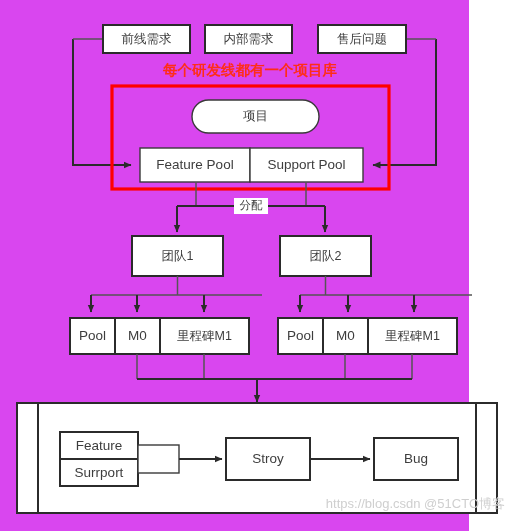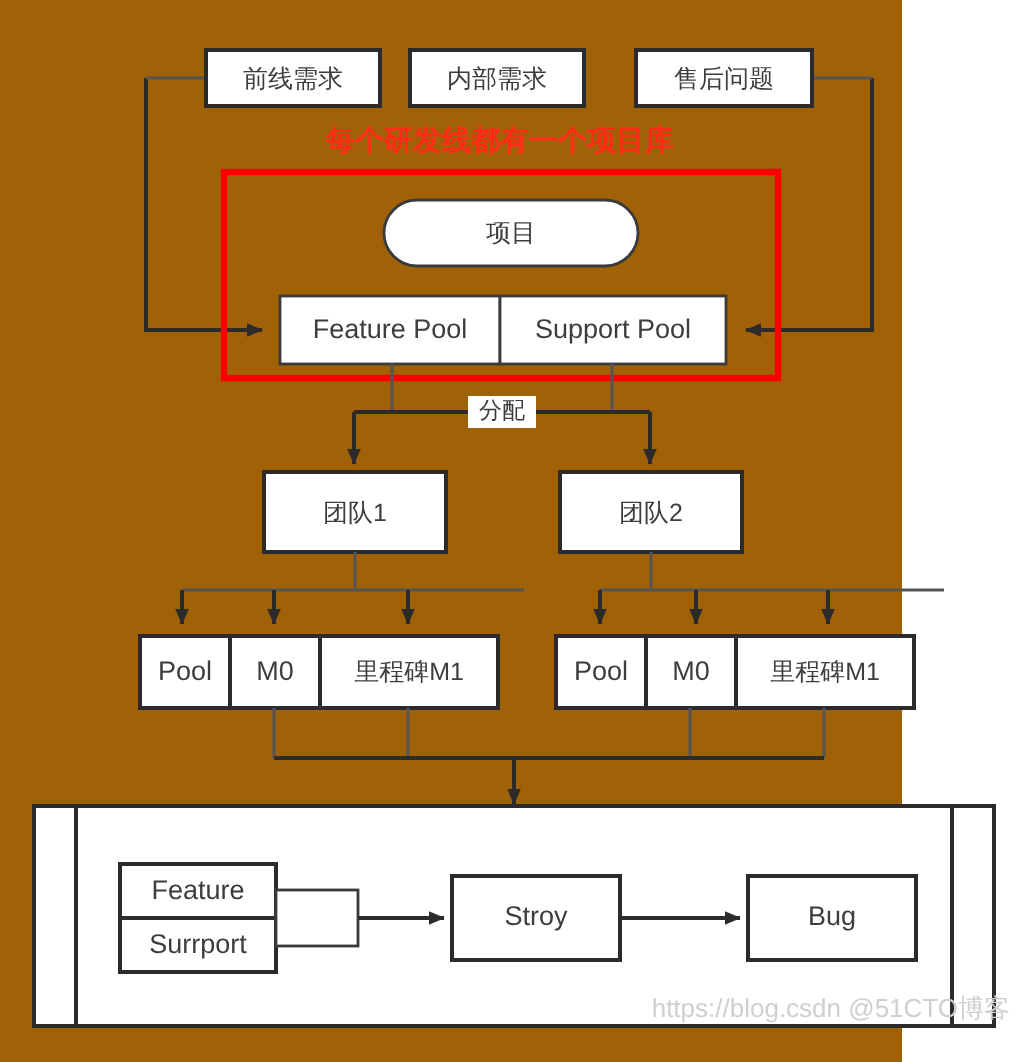--- a/index.html
+++ b/index.html
@@ -8,24 +8,23 @@
     background: #ffffff;
   }
   body {
     width: 513px;
     height: 531px;
     font-family: "Liberation Sans", sans-serif;
     overflow: hidden;
   }
   #diagram-root {
     position: relative;
-    width: 431px;
+    width: 469px;
     height: 531px;
-    background: #a16207;
-    padding-left: 20px;
+    background: #d946ef;
   }
   svg#flow {
     position: absolute;
     top: 0;
     left: 0;
     width: 513px;
     height: 531px;
     display: block;
   }
   .nodebox {

